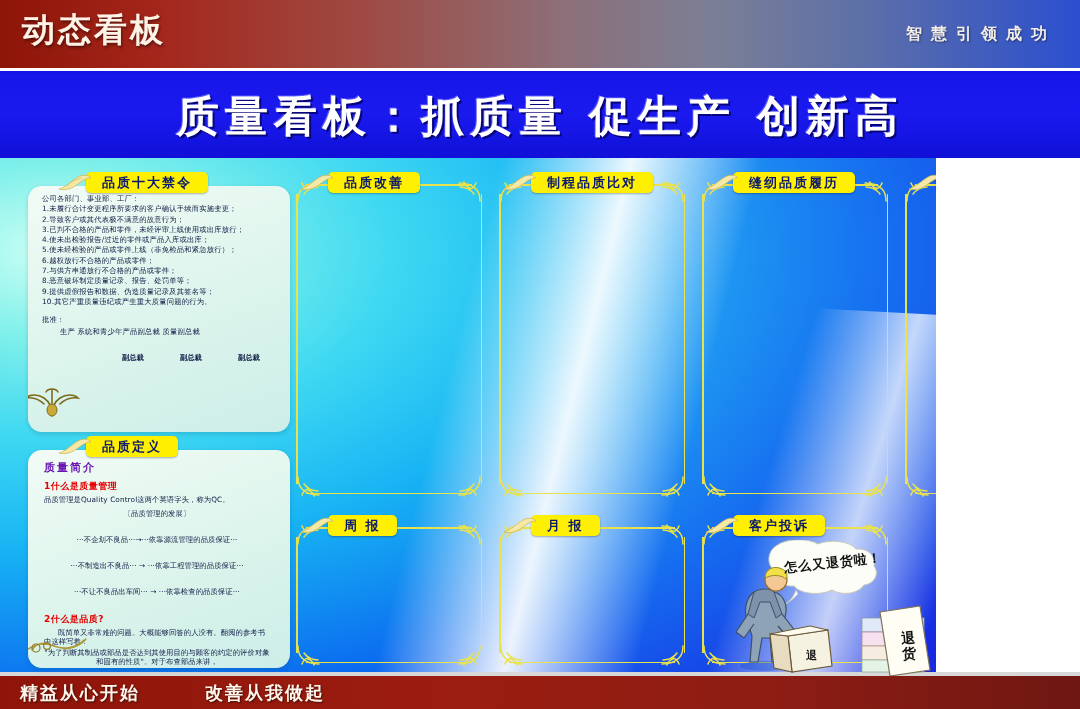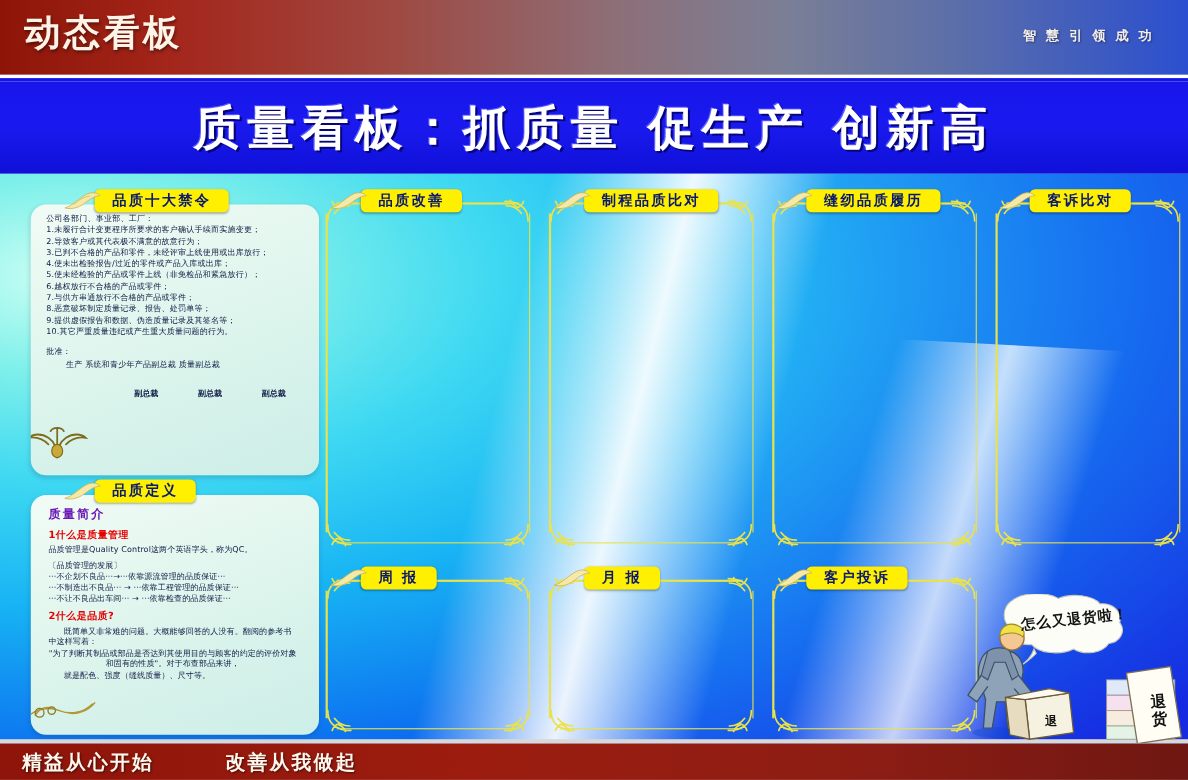--- a/index.html
+++ b/index.html
@@ -6,34 +6,34 @@
   html,body{margin:0;padding:0;background:#fff;}
   body{width:1080px;height:709px;overflow:hidden;
        font-family:"DejaVu Sans","Liberation Sans",sans-serif;}
   .board{position:relative;width:1080px;height:709px;overflow:hidden;background:#fff;}
 
   
   .topbar{position:absolute;left:0;top:0;width:1080px;height:68px;
     background:linear-gradient(90deg,#8d1508 0%,#a4251a 14%,#9e4b44 34%,#8d6f78 52%,#7b7f96 66%,#5d6fa8 80%,#3f5cbf 92%,#2b4fd0 100%);}
   .topbar-title{position:absolute;left:22px;top:8px;font-size:33px;letter-spacing:3px;
     color:#fdf3e6;font-weight:bold;text-shadow:1px 2px 3px rgba(0,0,0,.45);}
-  .topbar-slogan{position:absolute;right:24px;top:24px;font-size:12px;letter-spacing:9px;
+  .topbar-slogan{position:absolute;right:24px;top:24px;font-size:16px;letter-spacing:9px;
     color:#f3eee6;font-weight:bold;text-shadow:1px 1px 2px rgba(0,0,0,.4);}
   .topbar-rule{position:absolute;left:0;top:68px;width:1080px;height:6px;background:#fff;}
   .topbar-rule:after{content:"";position:absolute;left:0;top:3px;width:1080px;height:3px;background:#1313e6;}
 
   
   .titleband{position:absolute;left:0;top:74px;width:1080px;height:84px;
     background:linear-gradient(180deg,#1616ea 0%,#1a1af0 45%,#1010d8 100%);padding-left:11px;}
   .titleband .maintitle{position:absolute;left:0;top:14px;width:1080px;text-align:center;
     font-size:43px;font-weight:bold;color:#ffffff;letter-spacing:6px;
     text-shadow:2px 2px 0 #06067a, -1px -1px 0 #5c5cff;}
 
   
-  .stage{position:absolute;left:0;top:158px;width:1080px;height:518px;overflow:hidden;
+  .stage{position:absolute;left:0;top:158px;width:936px;height:518px;overflow:hidden;
     background:radial-gradient(120% 120% at 6% 18%, #ccfff4 0%, #7ff0ea 14%, #3ed8f2 30%, #18b4f4 48%, #0a66ef 74%, #0a1fe0 100%);}
   .stage .sheen{position:absolute;left:-120px;top:-40px;width:1400px;height:760px;
     background:linear-gradient(112deg, rgba(255,255,255,0) 40%, rgba(255,255,255,.92) 48%, rgba(255,255,255,.05) 56%);
     transform:rotate(-8deg);pointer-events:none;}
   .stage .sheen2{position:absolute;left:150px;top:150px;width:1300px;height:700px;
     background:linear-gradient(104deg, rgba(255,255,255,0) 44%, rgba(255,255,255,.75) 51%, rgba(255,255,255,0) 58%);
     transform:rotate(3deg);pointer-events:none;}
 
   
   .banner{position:absolute;height:21px;display:flex;align-items:center;z-index:6;}
@@ -62,21 +62,21 @@
 
   .doc{position:absolute;left:14px;right:10px;top:8px;color:#0e1a44;}
   .doc p{margin:0 0 1px 0;font-size:7.3px;line-height:9.3px;letter-spacing:.2px;white-space:nowrap;}
   .doc p.ind{text-indent:14px;}
   .doc p.wrap{white-space:normal;}
 
   .qa-h1{font-size:11px;font-weight:bold;color:#6a16b4;letter-spacing:2px;margin:0 0 4px 0;}
   .qa-h2{font-size:9px;font-weight:bold;color:#e60000;letter-spacing:.5px;margin:5px 0 2px 0;}
   .qa-p{font-size:7.3px;line-height:9.6px;color:#101b46;margin:0 0 1px 0;letter-spacing:.1px;}
   .qa-p.ind{text-indent:14px;}
-  .qa-c{font-size:7.3px;line-height:10px;color:#101b46;margin:0;letter-spacing:.1px;}
+  .qa-c{font-size:7.3px;line-height:10px;color:#101b46;margin:16px;text-align:center;letter-spacing:.1px;}
 
   
   .footbar{position:absolute;left:0;top:676px;width:1080px;height:33px;
     background:linear-gradient(90deg,#8f1409 0%,#9c1d10 40%,#8d1d14 72%,#6f1712 100%);}
   .footbar .ft{position:absolute;left:20px;top:5px;font-size:18px;font-weight:bold;
     color:#fff6ec;letter-spacing:2px;text-shadow:1px 1px 2px rgba(0,0,0,.55);}
   .footbar .ft2{position:absolute;left:205px;top:5px;font-size:18px;font-weight:bold;
     color:#fff6ec;letter-spacing:2px;text-shadow:1px 1px 2px rgba(0,0,0,.55);}
   .footrule{position:absolute;left:0;top:672px;width:1080px;height:4px;background:#d8d8d8;}
 

